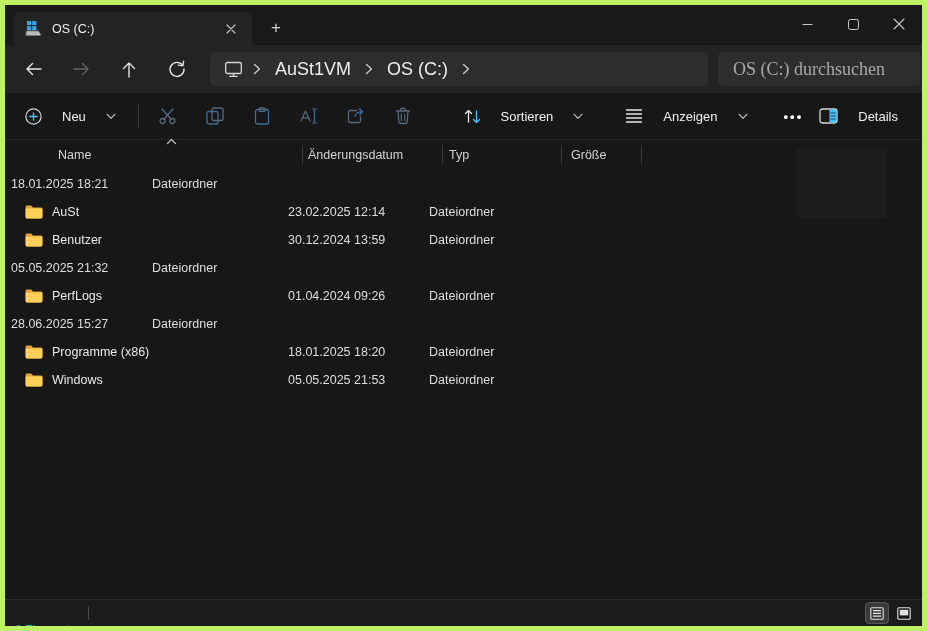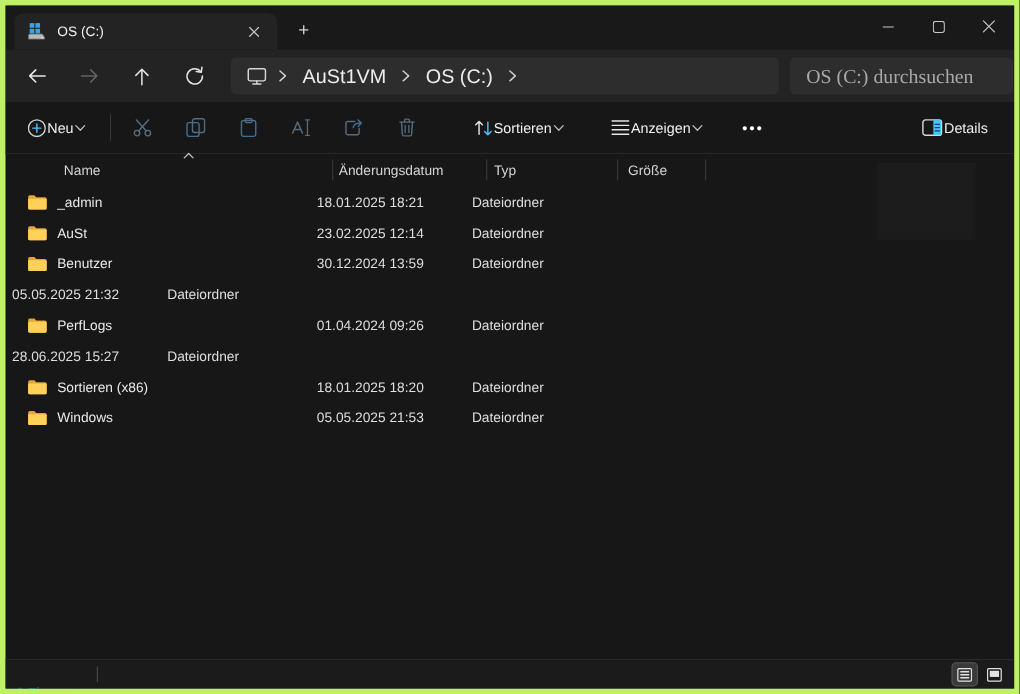--- a/index.html
+++ b/index.html
@@ -33,21 +33,21 @@
                 border-radius:5px; display:flex; align-items:center; }
   .search-input { flex:1; background:transparent; border:none; outline:none; color:#d946ef;
                   font-size:18px; padding:0 4px 0 15px; font-family:Liberation Serif, serif; }
   .search-input::placeholder { color:#a9a9a9; opacity:1; }
   .search-icon-wrap { padding-right:13px; display:flex; align-items:center; }
 
   
   .commandbar { position:absolute; left:0; top:88px; width:100%; height:47px; background:#171717;
                 border-bottom:1px solid #262626; display:flex; align-items:center; }
   .cmd-btn { border:none; background:transparent; border-radius:5px; display:flex; align-items:center;
-             gap:1px; padding:7px 8px; color:#f0f0f0; font-size:13px; font-family:inherit; }
+             gap:20px; padding:7px 8px; color:#f0f0f0; font-size:13px; font-family:inherit; }
   .cmd-neu { margin-left:12px; }
   .cmd-sep { width:1px; height:24px; background:#373737; margin:0 10px 0 14px; }
   .icon-btn { border:none; background:transparent; border-radius:5px; width:38px; height:34px;
               display:flex; align-items:center; justify-content:center; margin-right:10px; }
   .cmd-sort { margin-left:24px; } .cmd-view { margin-left:26px; } .cmd-more { margin-left:20px; letter-spacing:2px; font-weight:700; color:#ffffff; }
   .cmd-details { margin-left:auto; margin-right:16px; }
 
   
   .listheader { position:absolute; left:0; top:136px; width:100%; height:27px; font-size:12.5px; color:#d4d4d4;margin-left:20px; }
   .hdr-cell { position:absolute; top:0; height:27px; display:flex; align-items:center; background:transparent; border:none;
@@ -268,27 +268,20 @@
     <button class="hdr-cell hdr-date">Änderungsdatum</button>
     <span class="hdr-sep" style="left:417px"></span>
     <button class="hdr-cell hdr-type">Typ</button>
     <span class="hdr-sep" style="left:536px"></span>
     <button class="hdr-cell hdr-size">Größe</button>
     <span class="hdr-sep" style="left:616px"></span>
   </div>
 
   <div class="filelist" id="file-list">
   <div class="row">
-    <span class="cell cell-name">
-      <svg width="18" height="14" viewBox="0 0 18 14">
-        <path d="M0.6 2 Q0.6 0.6 2 0.6 L6.2 0.6 L8 2.4 L16 2.4 Q17.4 2.4 17.4 3.8 L17.4 12 Q17.4 13.4 16 13.4 L2 13.4 Q0.6 13.4 0.6 12 Z" fill="#e2a43c"></path>
-        <path d="M0.6 4.4 Q0.6 3.6 1.6 3.6 L16.4 3.6 Q17.4 3.6 17.4 4.4 L17.4 12 Q17.4 13.4 16 13.4 L2 13.4 Q0.6 13.4 0.6 12 Z" fill="#ffd159"></path>
-      </svg>
-      <span>_admin</span>
-    </span>
     <span class="cell cell-date">18.01.2025 18:21</span>
     <span class="cell cell-type">Dateiordner</span>
     <span class="cell cell-size"></span>
   </div>
 
   <div class="row">
     <span class="cell cell-name">
       <svg width="18" height="14" viewBox="0 0 18 14">
         <path d="M0.6 2 Q0.6 0.6 2 0.6 L6.2 0.6 L8 2.4 L16 2.4 Q17.4 2.4 17.4 3.8 L17.4 12 Q17.4 13.4 16 13.4 L2 13.4 Q0.6 13.4 0.6 12 Z" fill="#e2a43c"></path>
         <path d="M0.6 4.4 Q0.6 3.6 1.6 3.6 L16.4 3.6 Q17.4 3.6 17.4 4.4 L17.4 12 Q17.4 13.4 16 13.4 L2 13.4 Q0.6 13.4 0.6 12 Z" fill="#ffd159"></path>
@@ -337,21 +330,21 @@
     <span class="cell cell-type">Dateiordner</span>
     <span class="cell cell-size"></span>
   </div>
 
   <div class="row">
     <span class="cell cell-name">
       <svg width="18" height="14" viewBox="0 0 18 14">
         <path d="M0.6 2 Q0.6 0.6 2 0.6 L6.2 0.6 L8 2.4 L16 2.4 Q17.4 2.4 17.4 3.8 L17.4 12 Q17.4 13.4 16 13.4 L2 13.4 Q0.6 13.4 0.6 12 Z" fill="#e2a43c"></path>
         <path d="M0.6 4.4 Q0.6 3.6 1.6 3.6 L16.4 3.6 Q17.4 3.6 17.4 4.4 L17.4 12 Q17.4 13.4 16 13.4 L2 13.4 Q0.6 13.4 0.6 12 Z" fill="#ffd159"></path>
       </svg>
-      <span>Sortieren (x86)</span>
+      <span>Programme (x86)</span>
     </span>
     <span class="cell cell-date">18.01.2025 18:20</span>
     <span class="cell cell-type">Dateiordner</span>
     <span class="cell cell-size"></span>
   </div>
 
   <div class="row">
     <span class="cell cell-name">
       <svg width="18" height="14" viewBox="0 0 18 14">
         <path d="M0.6 2 Q0.6 0.6 2 0.6 L6.2 0.6 L8 2.4 L16 2.4 Q17.4 2.4 17.4 3.8 L17.4 12 Q17.4 13.4 16 13.4 L2 13.4 Q0.6 13.4 0.6 12 Z" fill="#e2a43c"></path>

